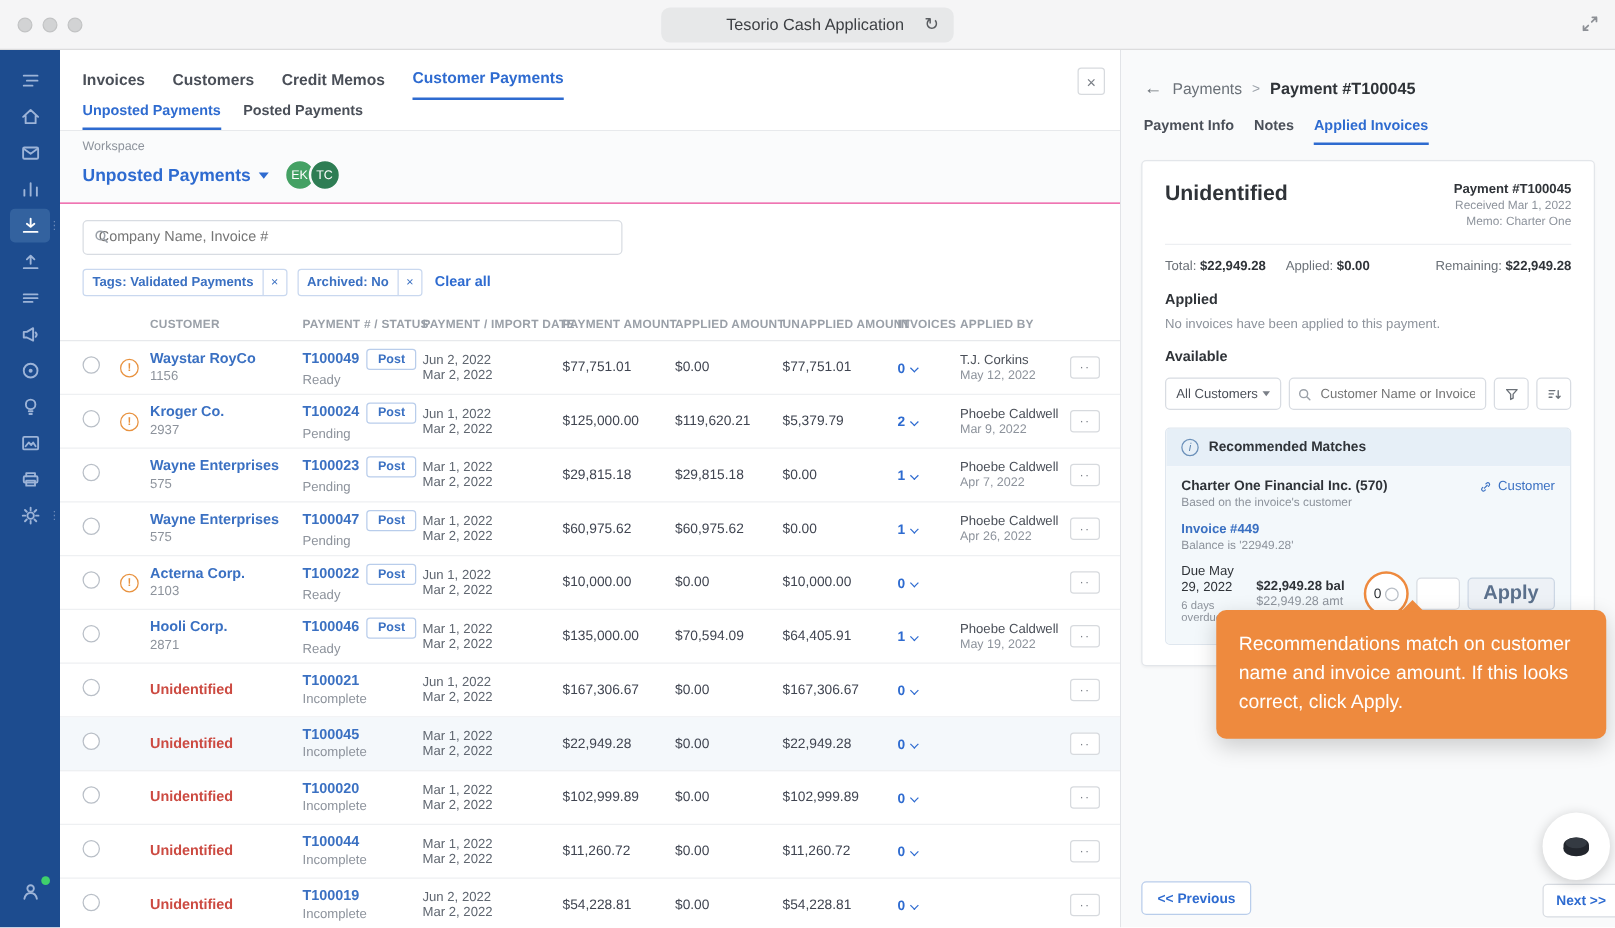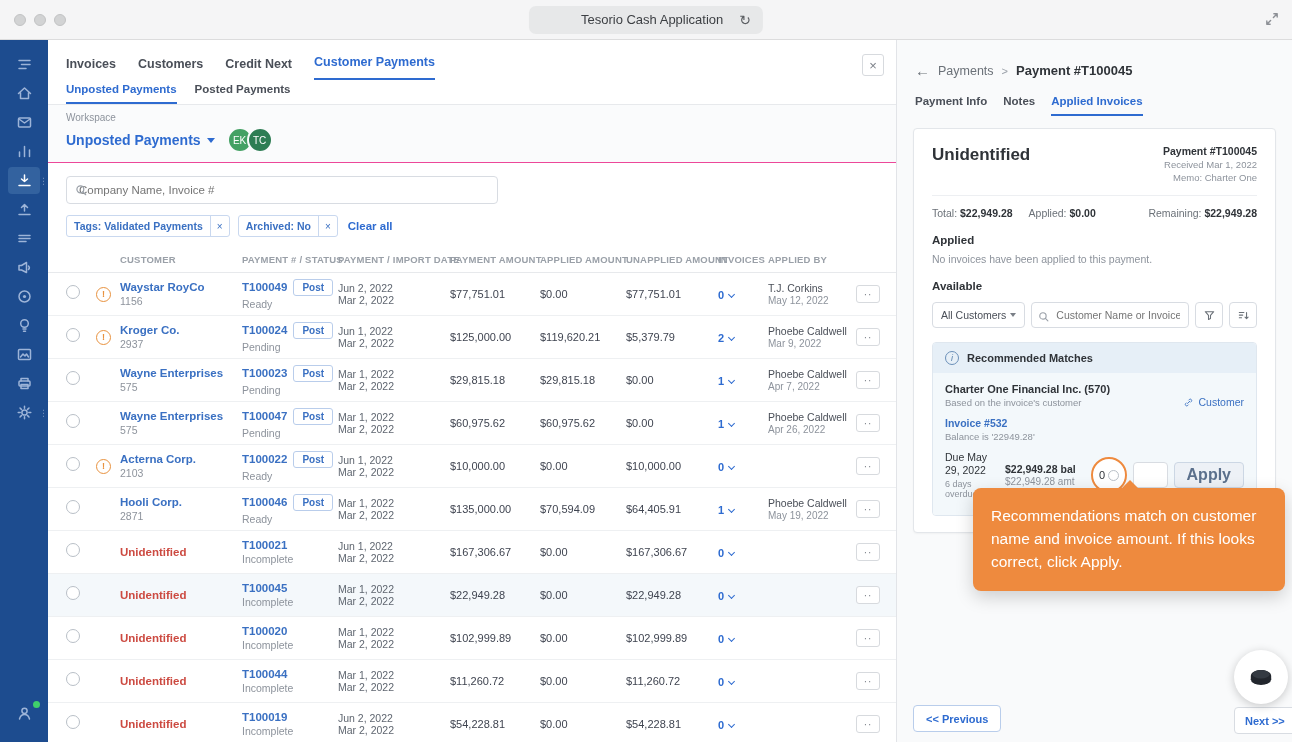--- a/index.html
+++ b/index.html
@@ -104,21 +104,21 @@
 .mini-search .search-ic{left:7px;top:7px}
 .mini-search .search-ic svg{width:12px;height:12px}
 .mini-search input{width:100%;height:26px;border:1px solid #d8dce2;border-radius:4px;padding:0 8px 0 24px;font-size:10.5px;outline:none;background:#fff;color:#555}
 .icon-btn{width:28px;height:26px;border:1px solid #d8dce2;border-radius:4px;background:#fff;display:flex;align-items:center;justify-content:center;color:#6b7178;flex:none;cursor:pointer}
 .icon-btn svg{width:13px;height:13px}
 .reco{margin-top:14px;border:1px solid #dfe7ef;border-radius:4px;overflow:hidden}
 .reco-head{background:#e6eff7;padding:8px 12px;display:flex;gap:8px;align-items:center}
 .reco-title{font-size:11px;font-weight:700;color:#2f3338}
 .info-i{width:14px;height:14px;border:1px solid #6b90b9;color:#5b82ad;border-radius:50%;font-size:9px;font-style:italic;display:flex;align-items:center;justify-content:center;flex:none}
 .reco-body{background:#f3f8fb;padding:10px 12px 16px}
-.reco-row1{display:flex;justify-content:space-between;align-items:flex-end}
+.reco-row1{display:flex;justify-content:space-between;align-items:flex-start}
 .co-name{font-size:11px;font-weight:700;color:#2f3338}
 .co-note{font-size:9.5px;color:#8d939c;margin-top:2px}
 .cust-link{font-size:10.5px;color:#3a70c2;display:flex;gap:4px;align-items:center;cursor:pointer;white-space:nowrap}
 .cust-link svg{width:11px;height:11px}
 .inv-link{font-size:10.5px;font-weight:700;color:#3a70c2;margin-top:9px;cursor:pointer}
 .bal-note{font-size:9.5px;color:#8d939c;margin-top:2px}
 .match-row{display:flex;align-items:center;margin-top:9px;gap:6px}
 .due-col{width:54px;flex:none}
 .due{font-size:10.5px;color:#2f3338;line-height:1.25}
 .overdue{font-size:9px;color:#8d939c;margin-top:2px}
@@ -246,21 +246,21 @@
             </svg>
             <span class="status-dot"></span>
           </div>
         </div>
     </nav>
 
     <section class="main">
       <div class="main-tabs">
           <span class="tab">Invoices</span>
           <span class="tab">Customers</span>
-          <span class="tab">Credit Next</span>
+          <span class="tab">Credit Memos</span>
           <span class="tab active">Customer Payments</span>
         </div>
       <button class="close-x">×</button>
       <div class="subtabs">
           <span class="subtab active">Unposted Payments</span>
           <span class="subtab">Posted Payments</span>
         </div>
       <div class="main-divider"></div>
 
       <div class="workspace">
@@ -699,21 +699,21 @@
                 <div class="co-name">Charter One Financial Inc. (570)</div>
                 <div class="co-note">Based on the invoice's customer</div>
               </div>
               <span class="cust-link">
                 <svg viewBox="0 0 17 17" fill="none" stroke="currentColor" stroke-width="1.4" stroke-linecap="round">
                     <path d="M7 10l3.5-3.5M8.8 4.8l1-1a2.2 2.2 0 013.1 3.1l-1 1M8.2 12.2l-1 1a2.2 2.2 0 01-3.1-3.1l1-1"></path>
                   </svg>
                 <span>Customer</span>
               </span>
             </div>
-            <div class="inv-link">Invoice #532</div>
+            <div class="inv-link">Invoice #449</div>
             <div class="bal-note">Balance is '22949.28'</div>
             <div class="match-row">
               <div class="due-col">
                 <div class="due">Due May 29, 2022</div>
                 <div class="overdue">6 days overdue</div>
               </div>
               <div class="balcol">
                 <div class="bal">$22,949.28 bal</div>
                 <div class="amt2">$22,949.28 amt</div>
               </div>

